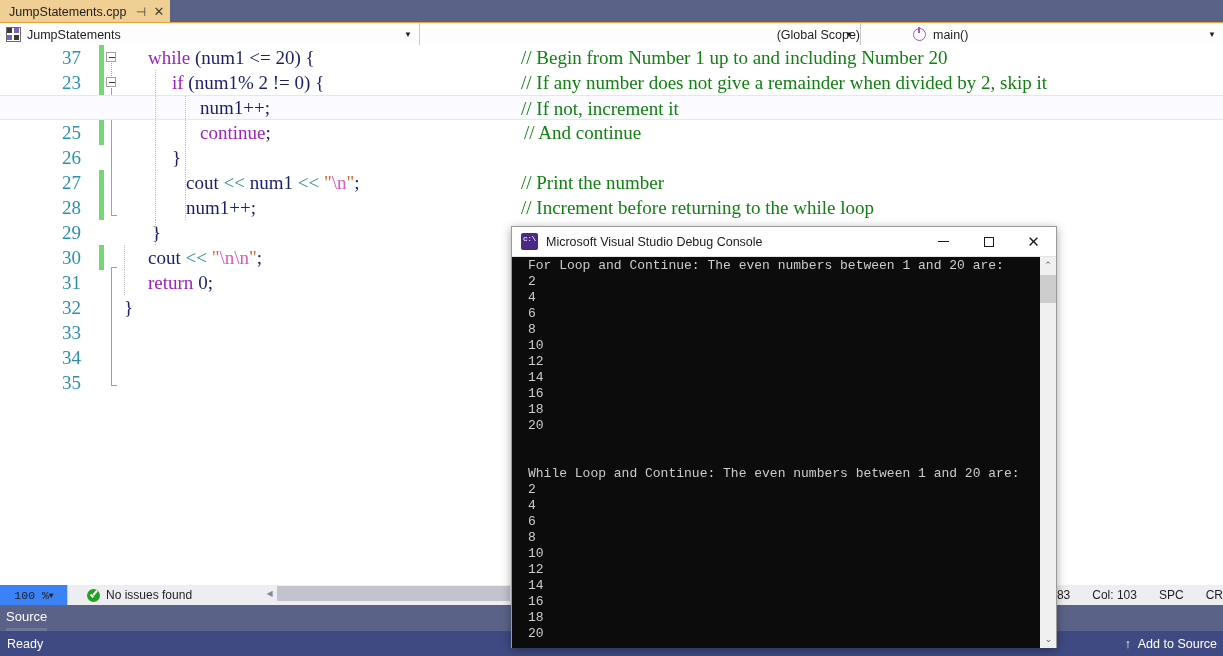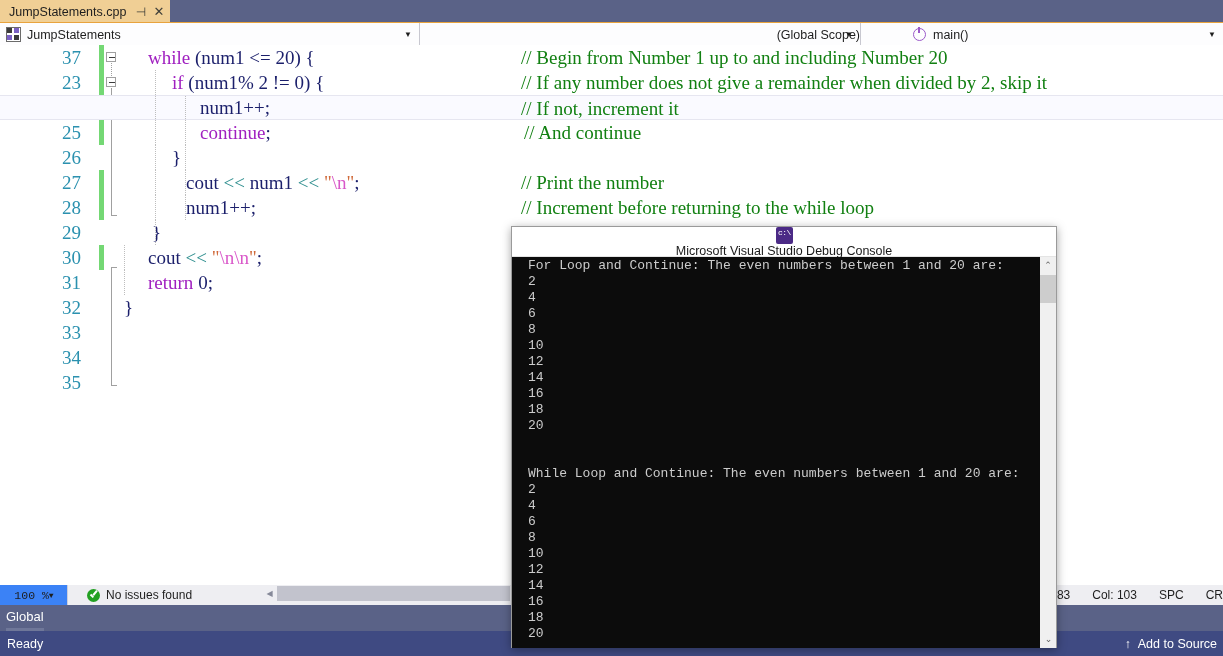--- a/index.html
+++ b/index.html
@@ -213,21 +213,20 @@
   
   #console-win {
     position: absolute; left: 511px; top: 226px; width: 546px; height: 422px;
     background: #f0f0f0;
     border: 1px solid #9a9a9a;
     box-shadow: 0 2px 9px rgba(0,0,0,0.35);
   }
   #console-title {
     height: 30px; background: #ffffff; display: flex; align-items: center;
     border-bottom: 1px solid #e4e4e4;
-    flex-direction: column;
   }
   .cons-icon {
     width: 17px; height: 17px; margin: 0 8px 0 9px; flex: none;
     background: #4b2a86; border-radius: 2px; position: relative;
   }
   .cons-icon::after {
     content: 'c:\\'; position: absolute; left: 2px; top: 1px;
     font-family: "Liberation Mono", monospace; font-size: 8px; color: #ffffff;
     letter-spacing: -0.5px;
   }
@@ -372,21 +371,21 @@
 
   <div id="status-right">
     <span>Ch: 83</span>
     <span>Col: 103</span>
     <span>SPC</span>
     <span>CR</span>
   </div>
 
   <div id="output-strip">
     <div id="output-tab">
-      <span>Global</span>
+      <span>Source</span>
       <span class="underline"></span>
     </div>
   </div>
 
   <div id="status-bar">
     <span id="status-ready">Ready</span>
     <span id="status-source">
       <span class="up-arrow">↑</span>
       <span>Add to Source</span>
     </span>

